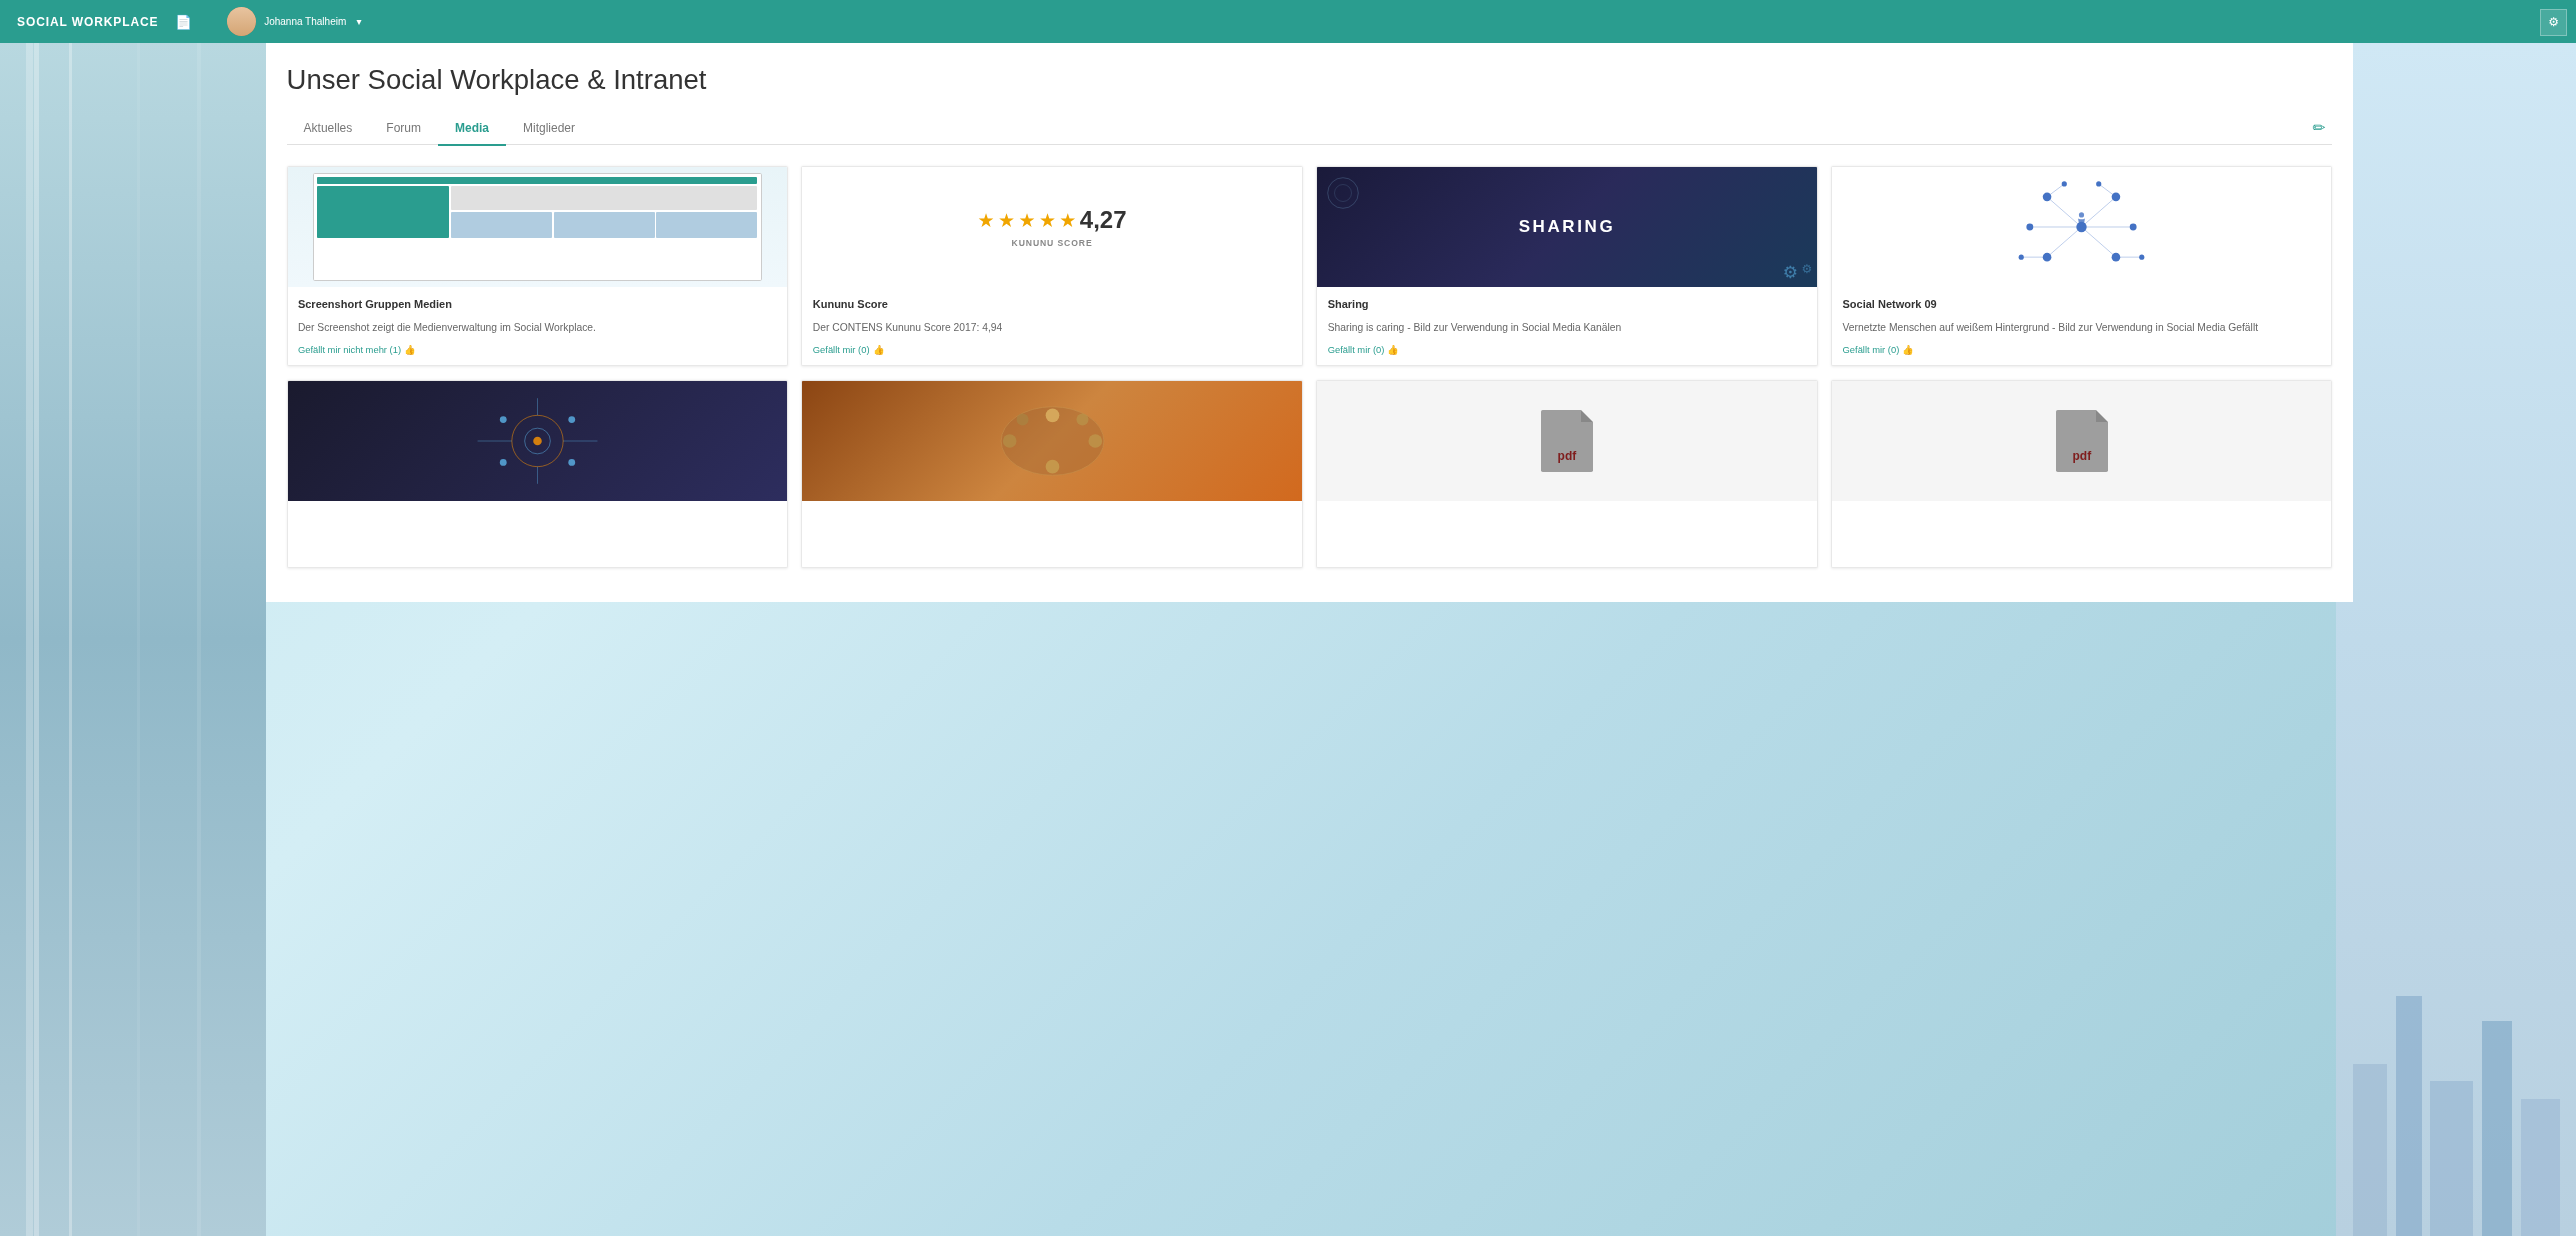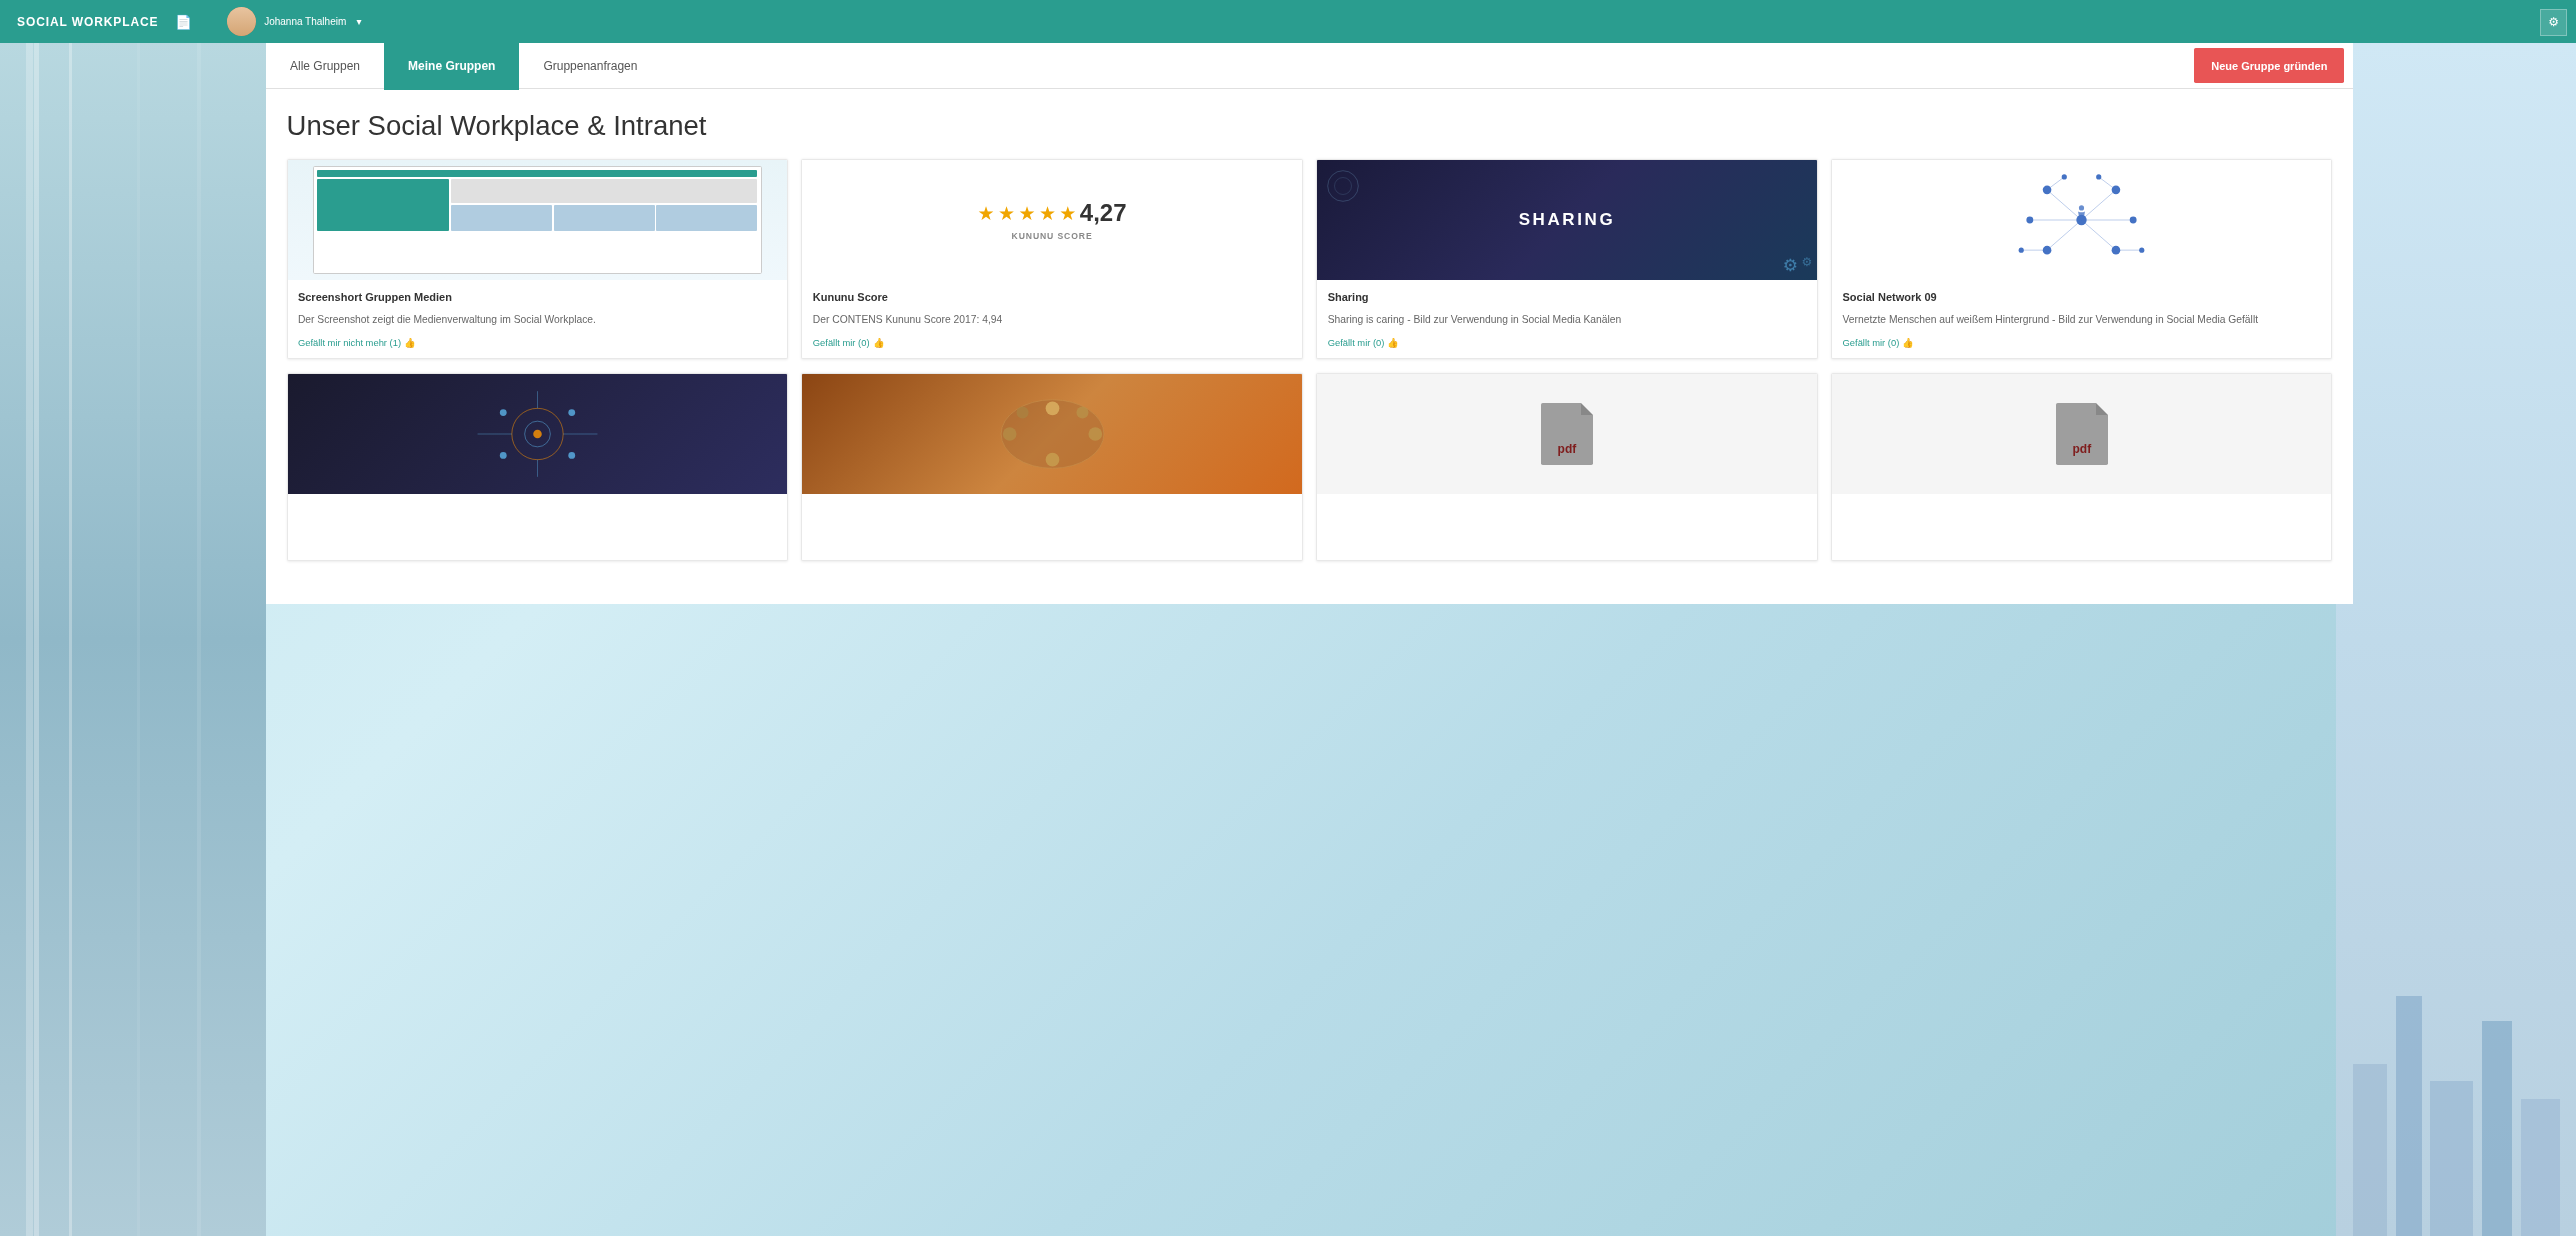--- a/index.html
+++ b/index.html
@@ -500,40 +500,43 @@
     <span style="color:white; font-size:8.6px;">▼</span>
   </div>
 </nav>
 
 <div class="gear-btn">
   <span>⚙</span>
 </div>
 
 <div class="main-content">
 
-  <div class="tab-bar">
-    <div class="tab-item">
-      <span>Alle Gruppen</span>
+
+  <div class="page-inner">
+
+
+    <h1 class="group-title">Unser Social Workplace &amp; Intranet</h1>
+
+    <div class="sub-tabs">
+      <div class="sub-tab">
+        <span>Aktuelles</span>
+      </div>
+      <div class="sub-tab">
+        <span>Forum</span>
+      </div>
+      <div class="sub-tab active">
+        <span>Media</span>
+      </div>
+      <div class="sub-tab">
+        <span>Mitglieder</span>
+      </div>
+      <div class="sub-tab-edit">
+        <span>✏</span>
+      </div>
     </div>
-    <div class="tab-item active">
-      <span>Meine Gruppen</span>
-    </div>
-    <div class="tab-item">
-      <span>Gruppenanfragen</span>
-    </div>
-    <button class="tab-neue-gruppe">
-      <span>Neue Gruppe gründen</span>
-    </button>
-  </div>
-
-  <div class="page-inner">
-
-
-    <h1 class="group-title">Unser Social Workplace &amp; Intranet</h1>
-
 
     <div class="media-grid">
 
       <div class="media-card">
         <div class="img-screenshot">
           <div class="img-screenshot-inner">
             <div class="ss-bar"></div>
             <div class="ss-row">
               <div class="ss-block teal" style="max-width:30%; flex: 0 0 30%; height: 52px;"></div>
               <div style="flex:1; display:flex; flex-direction:column; gap:1.7px;">

